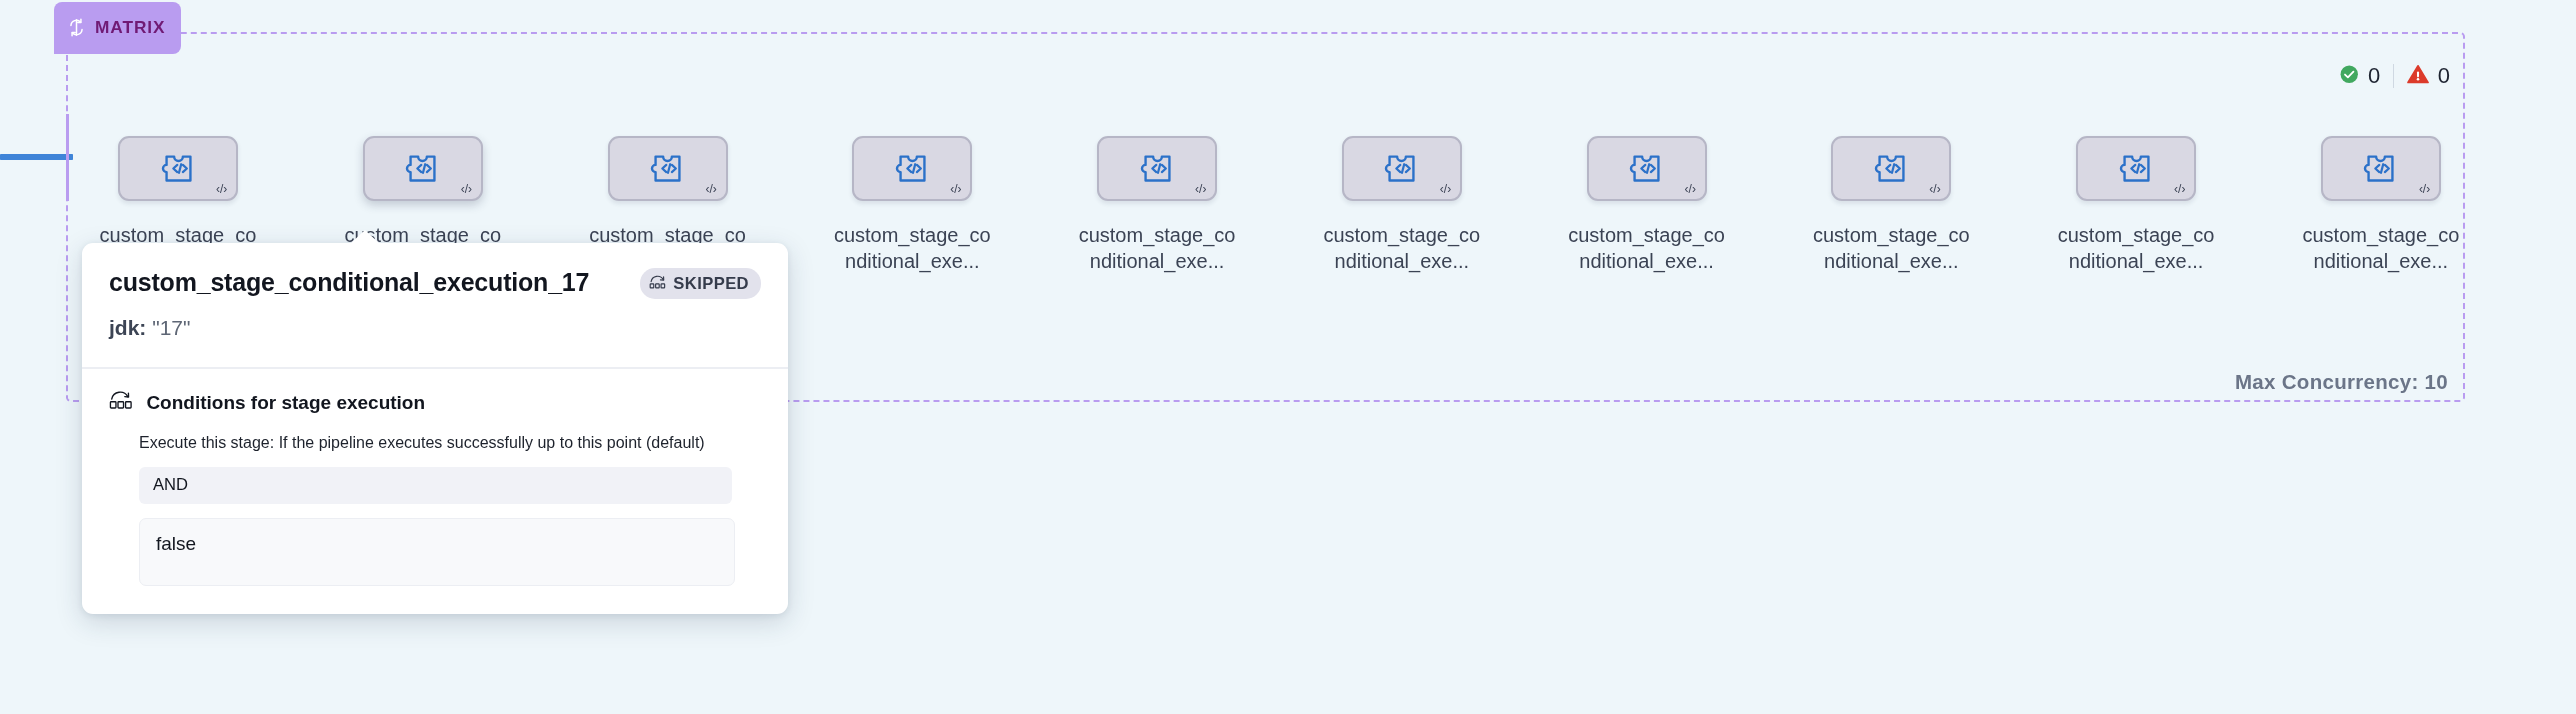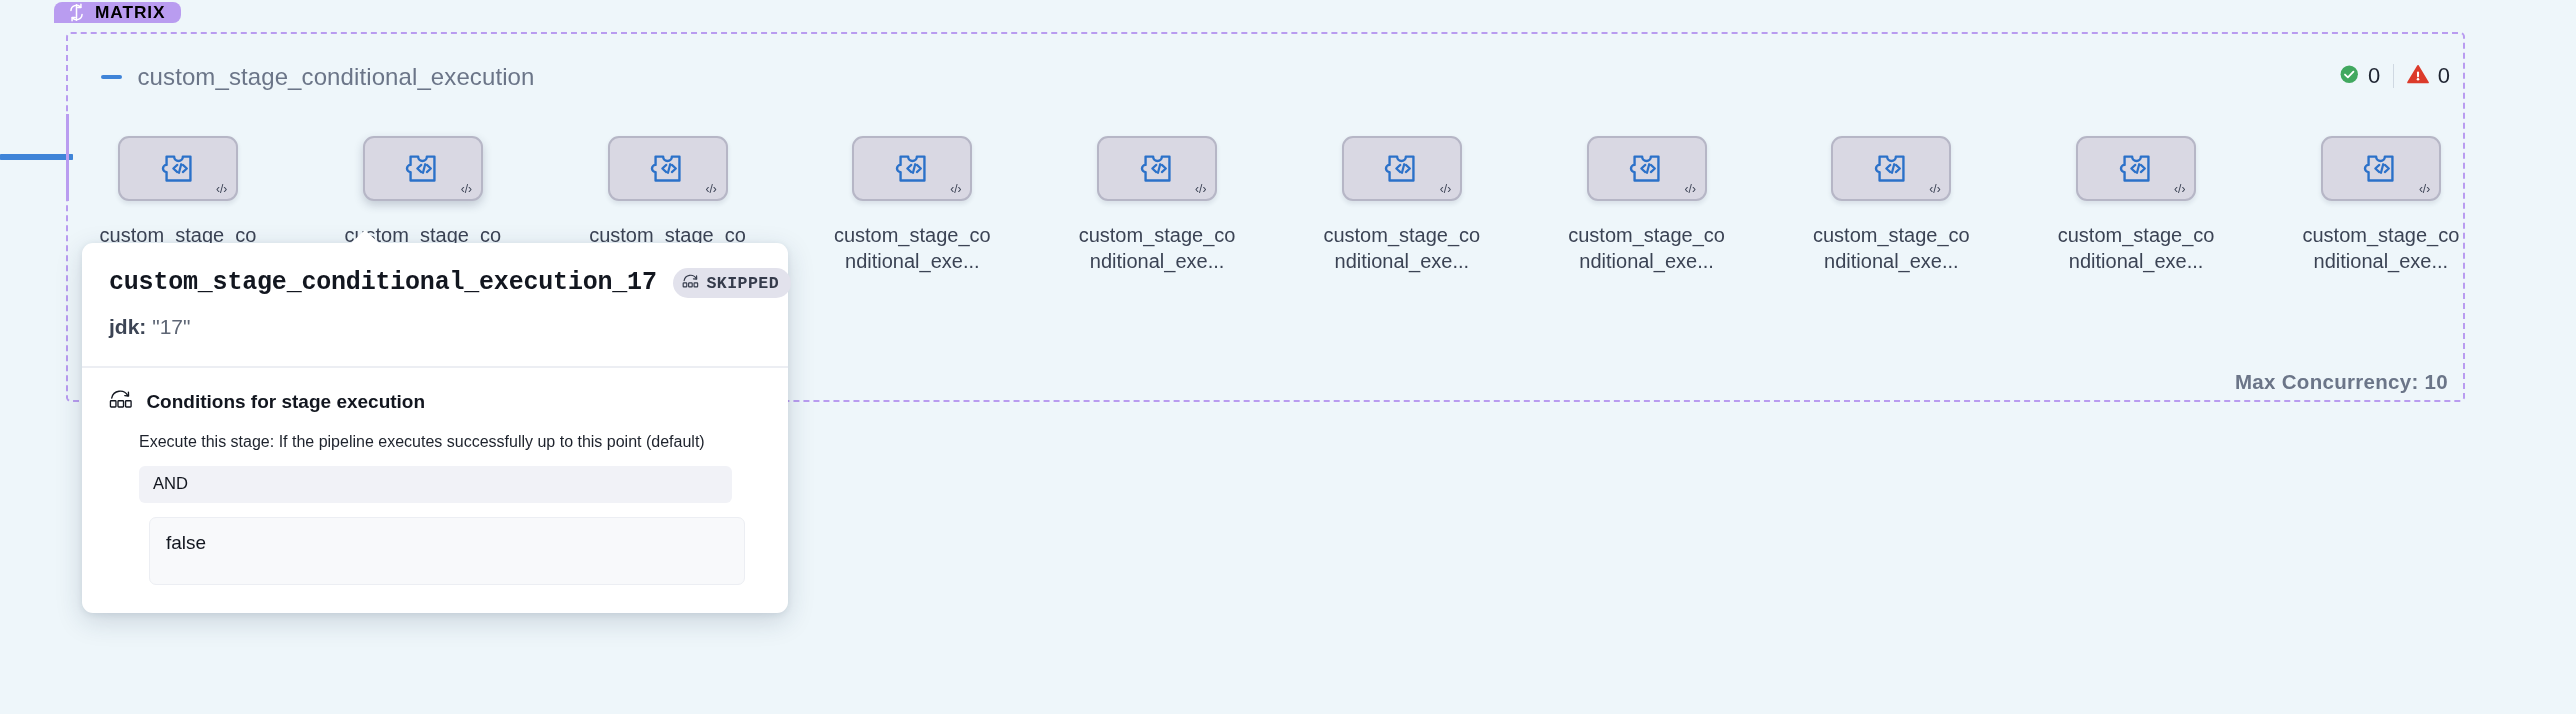--- a/index.html
+++ b/index.html
@@ -24,23 +24,23 @@
     border: 2.4px dashed #b99cf0;
     border-radius: 4.7px;
     background: transparent;
   }
   .matrix-edge-highlight {
     position: absolute; left: 66px; top: 114px;
     width: 3.2px; height: 87px; background: #b99cf0;
   }
   .matrix-badge {
     position: absolute; left: 54px; top: 1.6px;
-    height: 21px; display: flex; align-items: center; gap: 8.7px;
+    height: 52px; display: flex; align-items: center; gap: 8.7px;
     padding: 0 16px 0 13.4px;
-    background: #b99cf0; color: #000000;
+    background: #b99cf0; color: #701a75;
     border-radius: 8px 8px 8px 0;
     font-size: 17.3px; font-weight: 700; letter-spacing: 0.9px;
     z-index: 6;
   }
   .matrix-badge svg { display: block; }
 
   
   .group-header {
     position: absolute; left: 101px; top: 63px;
     display: flex; align-items: center; gap: 16px;
@@ -111,21 +111,21 @@
   }
   .popover-arrow {
     position: absolute; left: 268px; top: -13.4px;
     width: 0; height: 0;
     border-left: 15px solid transparent;
     border-right: 15px solid transparent;
     border-bottom: 14px solid #ffffff;
   }
   .popover-head { padding: 25px 27px 27px 27px; }
   .popover-title-row {
-    display: flex; align-items: flex-start; justify-content: space-between; gap: 16px; font-family: Liberation Mono, monospace;
+    display: flex; align-items: flex-start; justify-content: space-between; gap: 16px;
   }
   .popover-title {
     font-size: 25px; font-weight: 700; color: #12161f; letter-spacing: -0.2px;
   }
   .status-chip {
     display: flex; align-items: center; gap: 7px;
     background: #e2e2ec; color: #353b4b;
     border-radius: 15px; padding: 5.5px 12px 5.5px 9.5px;
     font-size: 16.6px; font-weight: 700; letter-spacing: 0.4px; white-space: nowrap;
   }
@@ -148,21 +148,21 @@
     background: #f1f2f7; border-radius: 6px;
     padding: 8.7px 14px;
     font-size: 16.6px; color: #12161f;
     width: 593px;
   }
   .cond-sub {
     margin: 20.5px 0 0 30px;
     font-size: 16px; color: #1d222c;
   }
   .cond-expression {
-    margin: 14px 0 0 40px;
+    margin: 14px 0 0 30px;
     width: 596px; height: 68px;
     background: #f8f9fb; border: 1.6px solid #eceef3; border-radius: 7px;
     padding: 14px 16px;
     font-size: 19px; color: #12161f;
   }
 </style>
 </head>
 <body>
 
 <div id="root">
@@ -178,24 +178,20 @@
         <path d="M5 9.5a7 7 0 0 1 12.2-4.2"></path>
         <path d="M19 14.5a7 7 0 0 1-12.2 4.2"></path>
         <polyline points="17.6,1.6 17.6,5.6 13.6,5.6"></polyline>
         <polyline points="6.4,22.4 6.4,18.4 10.4,18.4"></polyline>
         <line x1="12" y1="2.2" x2="12" y2="21.8"></line>
       </svg>
     </span>
     <span>MATRIX</span>
   </div>
 
-  <div class="group-header">
-    <span class="collapse-toggle"></span>
-    <span class="group-title">custom_stage_conditional_execution</span>
-  </div>
 
   <div class="status-counters">
     <div class="counter">
       <span>
         <svg width="20.5" height="20.5" viewBox="0 0 26 26">
           <circle cx="13" cy="13" r="11" fill="#41a85f"></circle>
           <polyline points="7.6,13.4 11.3,17 18.3,9.8" fill="none" stroke="#ffffff" stroke-width="2.3" stroke-linecap="round" stroke-linejoin="round"></polyline>
         </svg>
       </span>
       <span class="counter-num">0</span>

